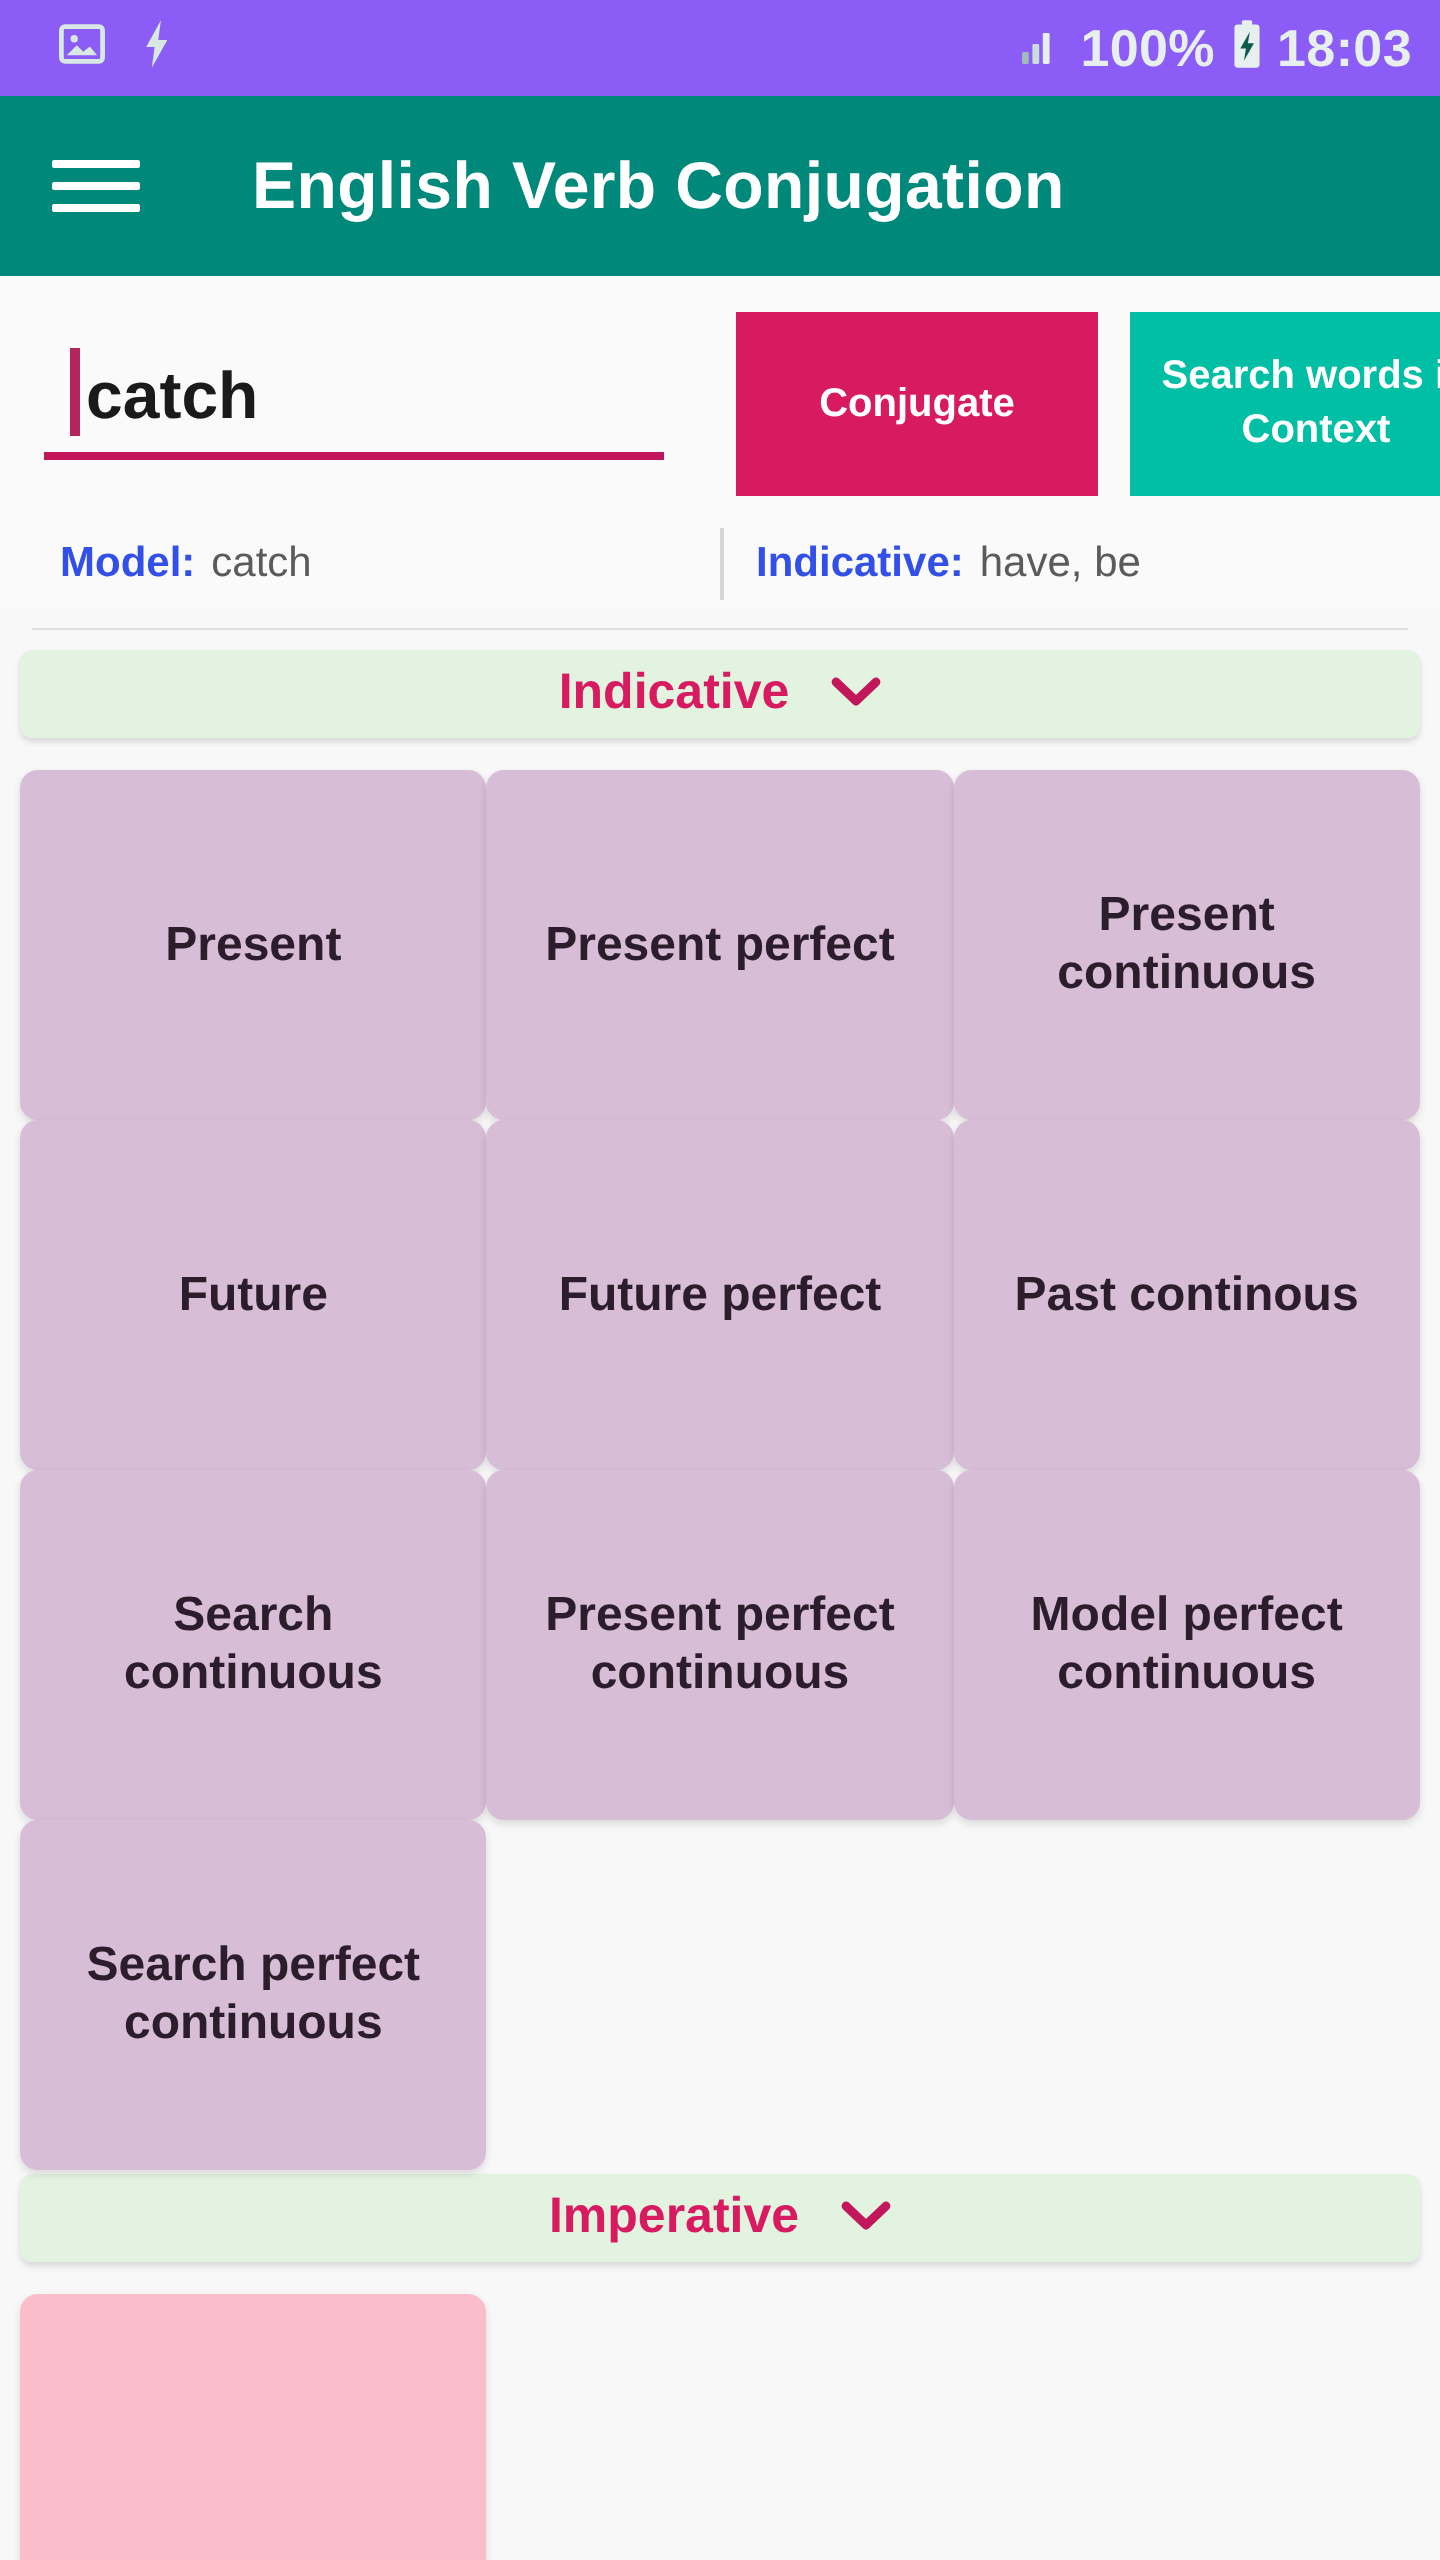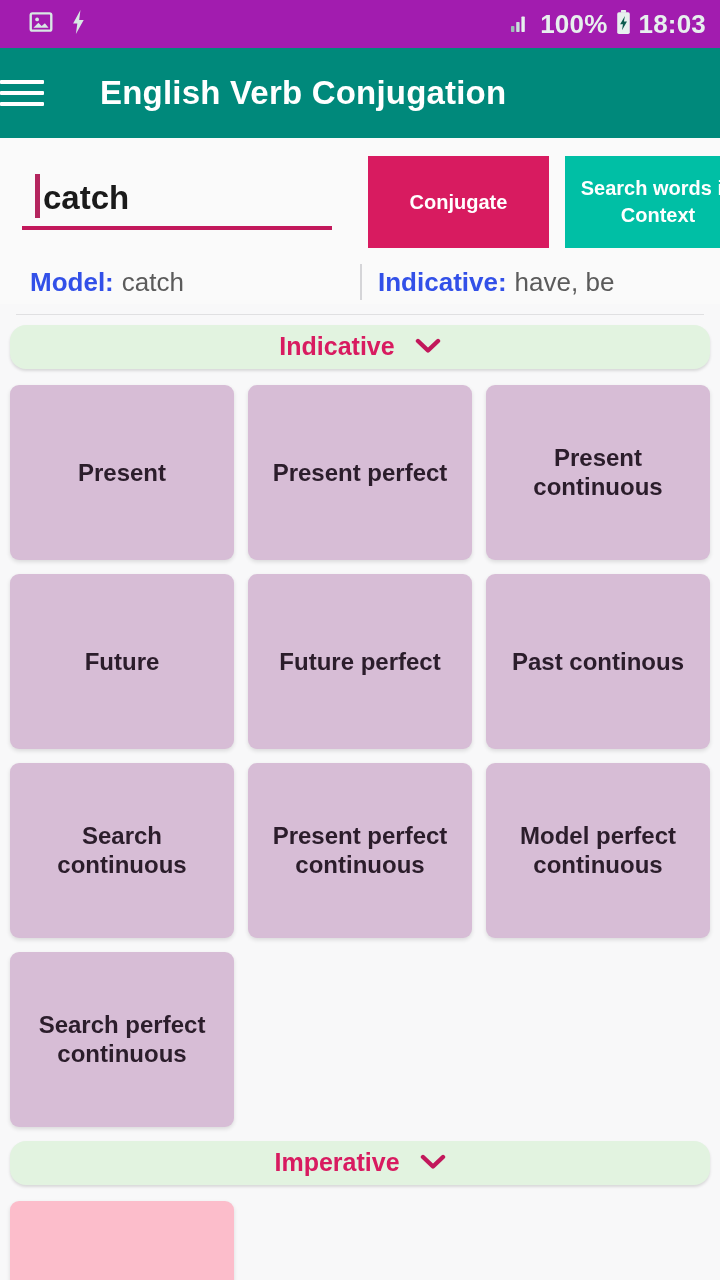--- a/index.html
+++ b/index.html
@@ -23,21 +23,21 @@
     display: flex;
     flex-direction: column;
     overflow: hidden;
     background: #f8f8f9;
   }
 
   
   .status-bar {
     height: 48px;
     flex: 0 0 48px;
-    background: #a21caf;
+    background: #8b5cf6;
     display: flex;
     align-items: center;
     justify-content: space-between;
     padding: 0 14px 0 28px;
     color: #d8e8e4;
   }
   .status-left {
     display: flex;
     align-items: center;
     gap: 16px;
@@ -59,20 +59,21 @@
   .ic-signal{ display: block; }
   .ic-batt  { display: block; }
 
   
   .app-bar {
     height: 90px;
     flex: 0 0 90px;
     background: #00897b;
     display: flex;
     align-items: center;
+    padding-left: 26px;
   }
   .hamburger {
     width: 46px;
     height: 46px;
     display: flex;
     flex-direction: column;
     justify-content: center;
     gap: 7px;
     cursor: pointer;
     flex: 0 0 auto;
@@ -163,21 +164,21 @@
     background: #fafafa;
     display: flex;
     align-items: center;
     padding: 12px 14px 0 14px;
     height: 56px;
   }
   .meta-cell {
     display: flex;
     align-items: baseline;
     gap: 8px;
-    font-size: 26px;
+    font-size: 21px;
   }
   .meta-cell.first { flex: 0 0 346px; padding-left: 16px; }
   .meta-cell.second { padding-left: 16px; }
   .meta-label {
     color: #3250e8;
     font-weight: 700;
   }
   .meta-value {
     color: #5b5b5b;
     font-weight: 400;
@@ -197,21 +198,21 @@
   
   .content {
     flex: 1 1 auto;
     overflow: hidden;
     padding: 10px 10px 0 10px;
   }
 
   
   .group-header {
     background: #e2f3e0;
-    border-radius: 16px;
+    border-radius: 6px;
     height: 44px;
     display: flex;
     align-items: center;
     justify-content: center;
     gap: 20px;
     box-shadow: 0 2px 3px rgba(0,0,0,0.13);
     cursor: pointer;
     margin-bottom: 16px;
   }
   .group-title {
@@ -221,22 +222,21 @@
   }
   .chev {
     display: block;
     margin-top: 3px;
   }
 
   
   .grid {
     display: grid;
     grid-template-columns: repeat(3, 1fr);
-    gap: 14px;
-    margin-bottom: 14px;
+    margin-bottom: 2px;
   }
   .tense-card {
     background: #d7bdd6;
     border-radius: 9px;
     height: 175px;
     display: flex;
     align-items: center;
     justify-content: center;
     text-align: center;
     padding: 10px 12px;

